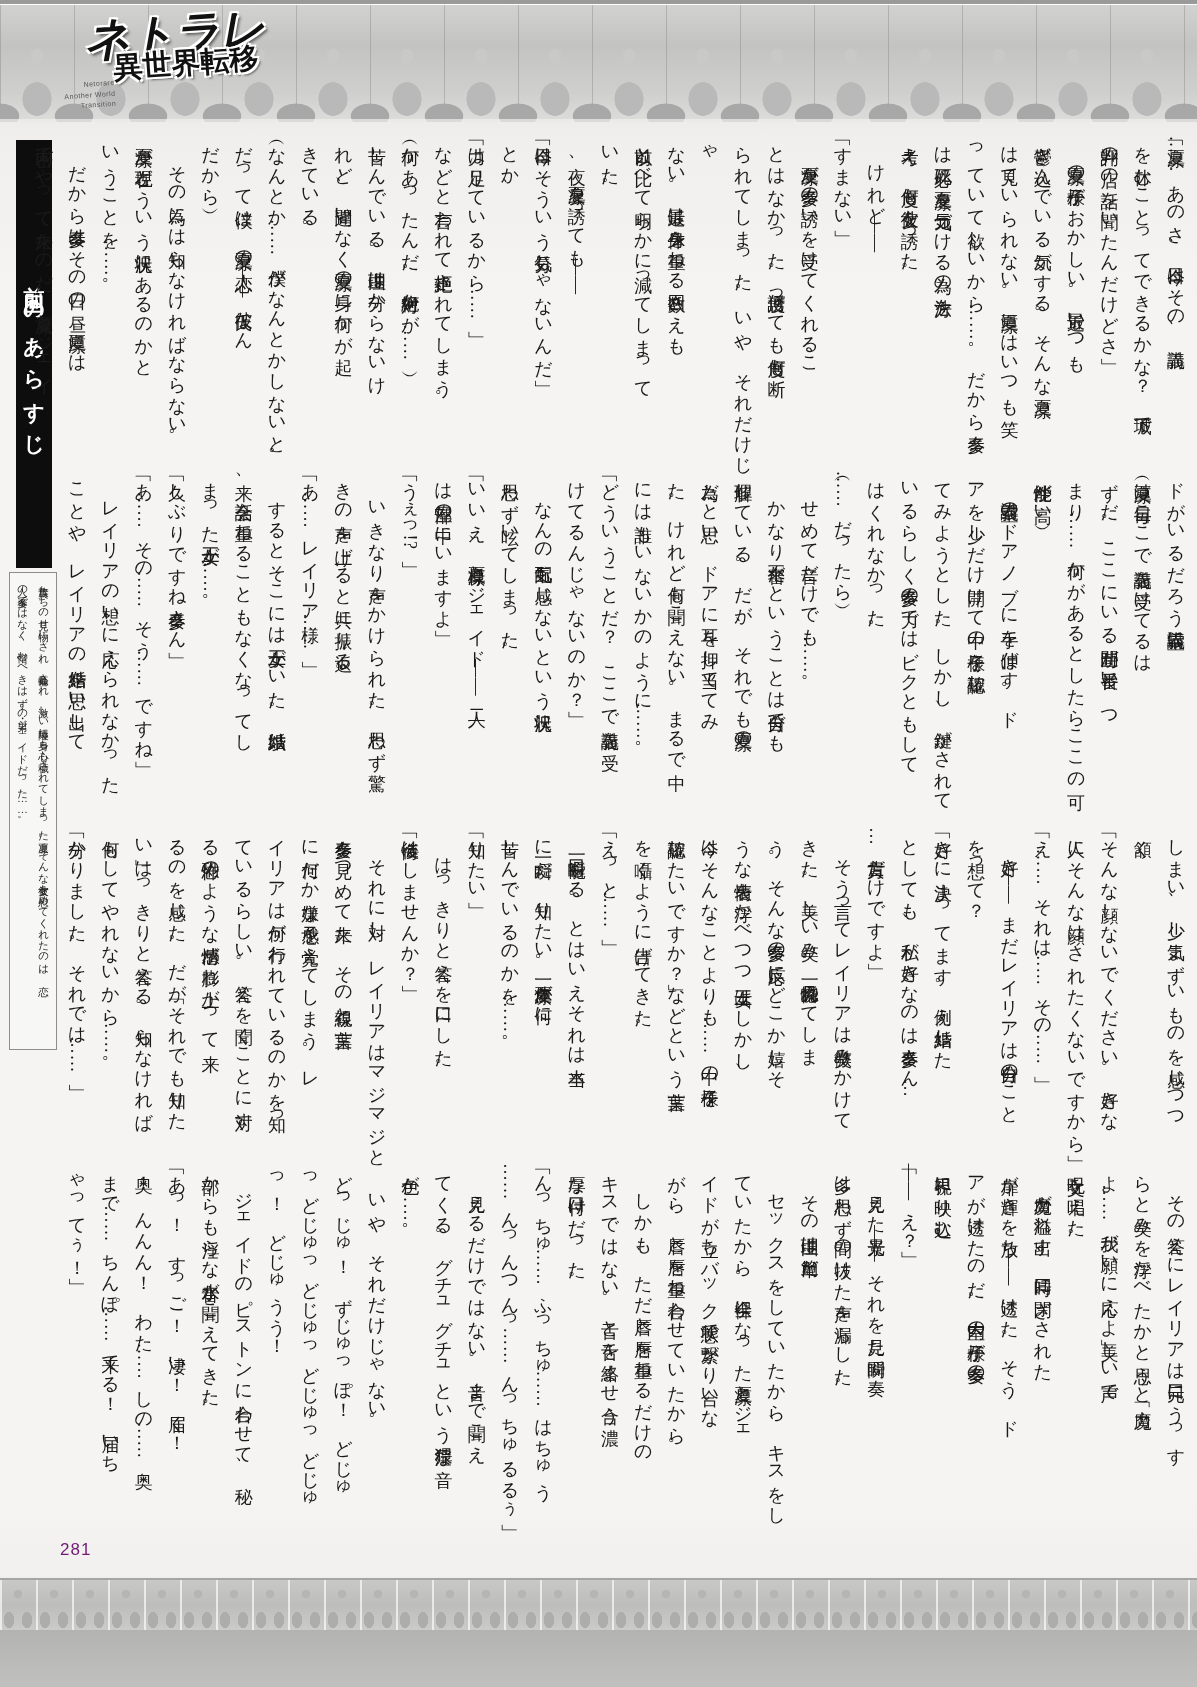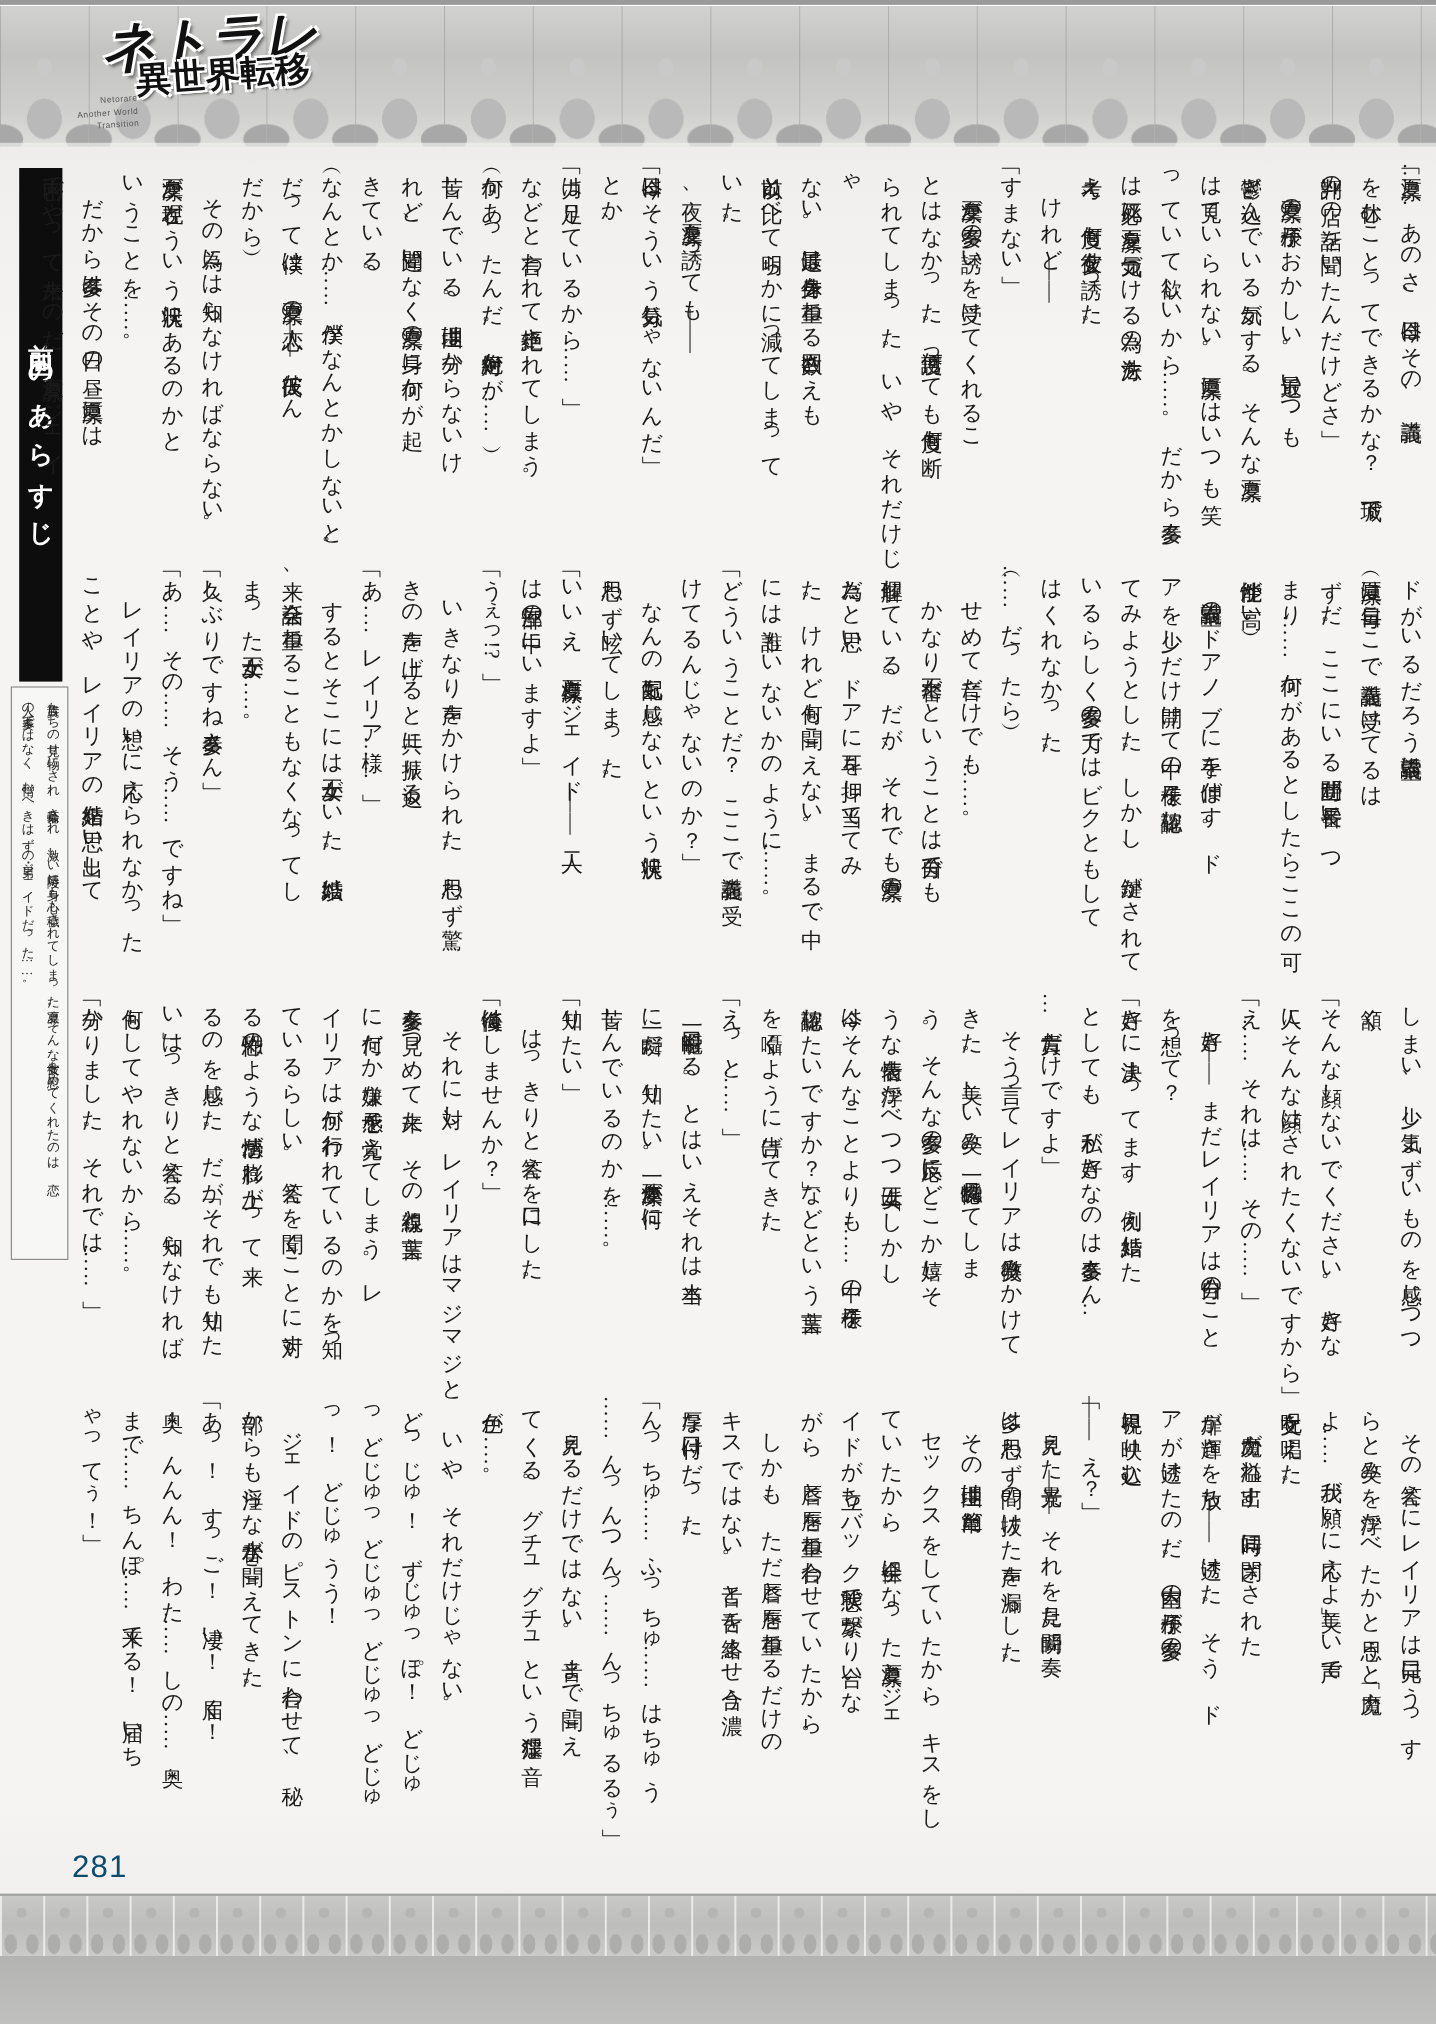--- a/index.html
+++ b/index.html
@@ -86,21 +86,21 @@
   }
   .text-block p.col{margin:0;line-height:33.3px;height:100%;letter-spacing:.5px;}
   #block1{top:134px;height:338px;}
   #block2{top:470px;height:352px;}
   #block3{top:827px;height:338px;}
   #block4{top:1163px;height:386px;}
   
   .page-number{
     position:absolute;left:60px;top:1540px;
     font-family:"Liberation Sans","DejaVu Sans",sans-serif;
-    font-size:26px;color:#0c4a6e;letter-spacing:1px;
+    font-size:17px;color:#701a75;letter-spacing:1px;
   }
 </style>
 </head>
 <body>
 
 <div class="band-top"></div>
 
 <div class="logo">
   <div class="logo-latin">Netorare
 Another World

